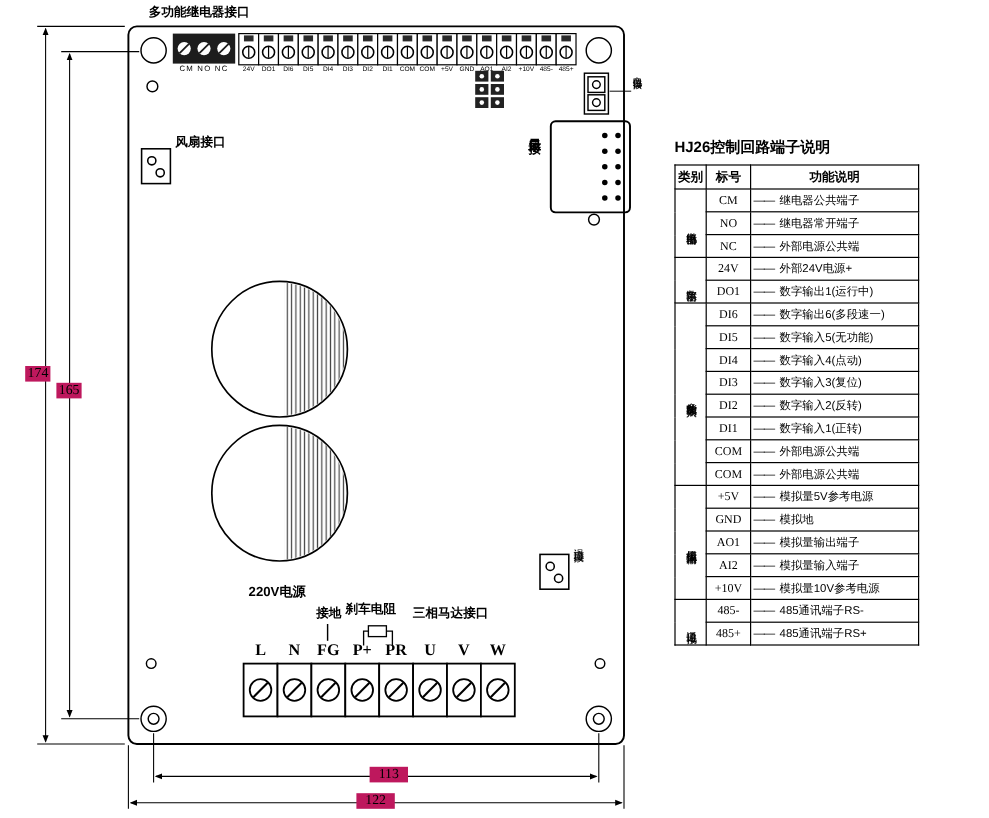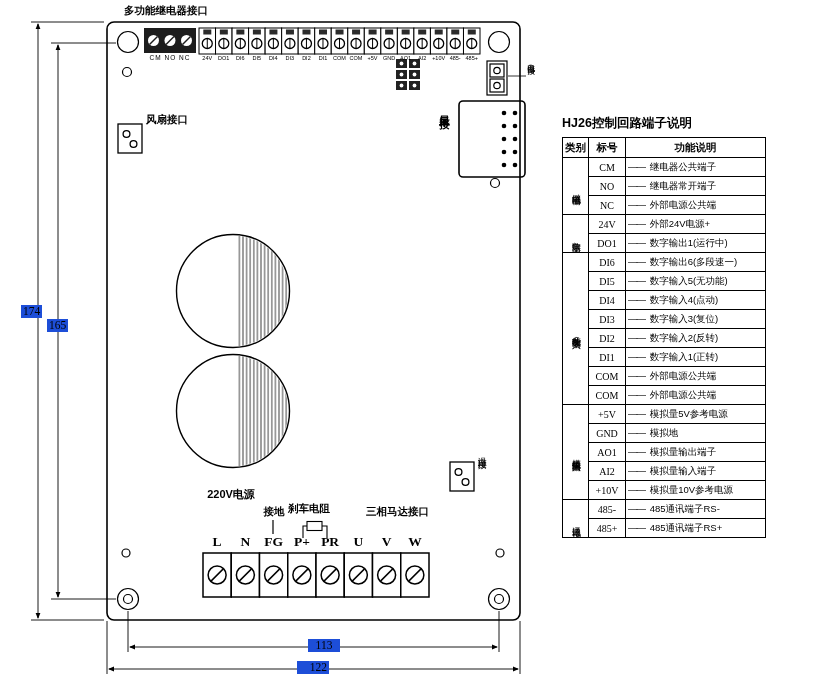--- a/index.html
+++ b/index.html
@@ -2,21 +2,21 @@
 <html><head>
 <meta charset="utf-8">
 <style>
   *{margin:0;padding:0;box-sizing:border-box;}
   body{background:#fff;font-family:"Liberation Sans","DejaVu Sans",sans-serif;color:#000;}
   .stage{position:relative;width:824px;height:682px;background:#fff;overflow:hidden;padding-left:44px;}
   .board-svg{position:absolute;left:0;top:0;}
   .lbl{position:absolute;white-space:nowrap;line-height:1.15;color:#000;}
   .b{font-weight:bold;}
   .v{writing-mode:vertical-rl;text-orientation:upright;letter-spacing:1px;white-space:normal;}
-  .dim{position:absolute;font-family:"Liberation Serif","DejaVu Serif",serif;font-size:11.5px;background:#1d4ed8;padding:0 2px;line-height:1.1;}
+  .dim{position:absolute;font-family:"Liberation Serif","DejaVu Serif",serif;font-size:11.5px;background:#be185d;padding:0 2px;line-height:1.1;}
   .overlay{position:absolute;left:0;top:0;width:0;height:0;}
   .tinylbl{position:absolute;top:55.5px;width:16.53px;text-align:center;font-size:5.5px;line-height:1;color:#000;}
   .botlbl{position:absolute;top:534px;width:28.25px;text-align:center;font-size:13.5px;font-weight:bold;font-family:"Liberation Serif","DejaVu Serif",serif;}
   .table-wrap{position:absolute;left:562px;top:115px;width:208px;}
   .tbl-title{font-size:12.5px;font-weight:bold;margin:0 0 5px 0;}
   table.term{border-collapse:collapse;table-layout:fixed;width:204px;}
   .term th,.term td{border:1px solid #000;padding:0 2px;}
   .term th{font-size:10.5px;height:20px;text-align:center;font-weight:bold;}
   .term td{height:19px;font-size:9.5px;}
   .term td.code{text-align:center;font-size:10px;font-family:"Liberation Serif","DejaVu Serif",serif;}
@@ -278,37 +278,37 @@
     </div>
 
   <span class="lbl b" style="left:146px;top:113px;font-size:10.5px">风扇接口</span>
   <span class="lbl b v" style="left:439px;top:107px;font-size:10.5px">显示接口</span>
   <span class="lbl v" style="left:526px;top:57px;font-size:8px">电位器接口</span>
   <span class="lbl v" style="left:477px;top:450px;font-size:9px">温度接口</span>
 
   <span class="lbl b" style="left:199px;top:488px;width:64px;text-align:center;font-size:11px">220V电源</span>
   <span class="lbl b" style="left:258px;top:505px;width:32px;text-align:center;font-size:10.5px">接地</span>
   <span class="lbl b" style="left:288px;top:502px;width:57px;text-align:left;font-size:10.5px">刹车电阻</span>
-  <span class="lbl b" style="left:344px;top:505px;width:85px;text-align:right;font-size:10.5px">三相马达接口</span>
+  <span class="lbl b" style="left:344px;top:505px;width:85px;text-align:left;font-size:10.5px">三相马达接口</span>
 
   <div class="overlay" id="bottom-terminal-labels">
       <span class="botlbl" style="left: 203px;">L</span>
       <span class="botlbl" style="left: 231.25px;">N</span>
       <span class="botlbl" style="left: 259.5px;">FG</span>
       <span class="botlbl" style="left: 287.75px;">P+</span>
       <span class="botlbl" style="left: 316px;">PR</span>
       <span class="botlbl" style="left: 344.25px;">U</span>
       <span class="botlbl" style="left: 372.5px;">V</span>
       <span class="botlbl" style="left: 400.75px;">W</span>
     </div>
 
   <span class="dim" style="left:21px;top:305px">174</span>
   <span class="dim" style="left:47px;top:319px">165</span>
   <span class="dim" style="left:308px;top:639px;width:32px;text-align:center">113</span>
-  <span class="dim" style="left:297px;top:661px;width:32px;text-align:right">122</span>
+  <span class="dim" style="left:297px;top:661px;width:32px;text-align:center">122</span>
 
   <div class="table-wrap">
     <div class="tbl-title">HJ26控制回路端子说明</div>
     <table class="term">
       <thead>
         <tr>
           <th style="width:26px">类别</th>
           <th style="width:37px">标号</th>
           <th>功能说明</th>
         </tr>

